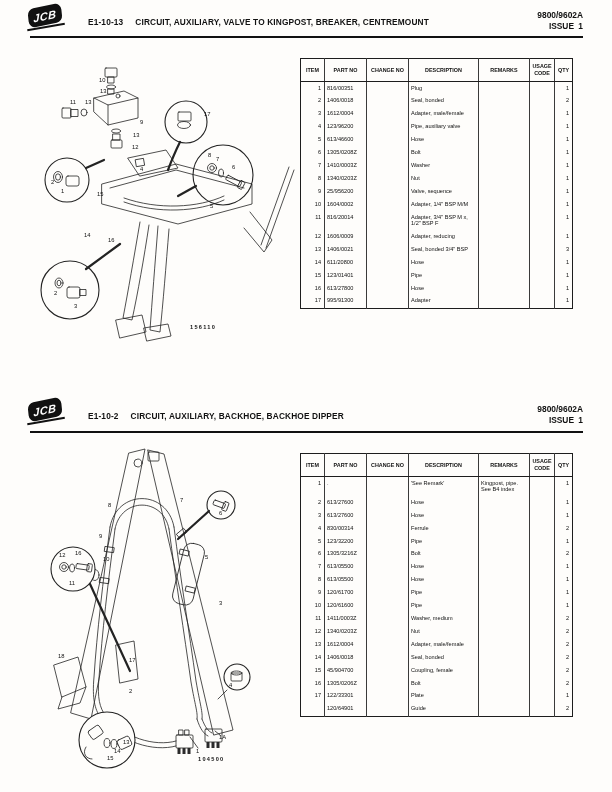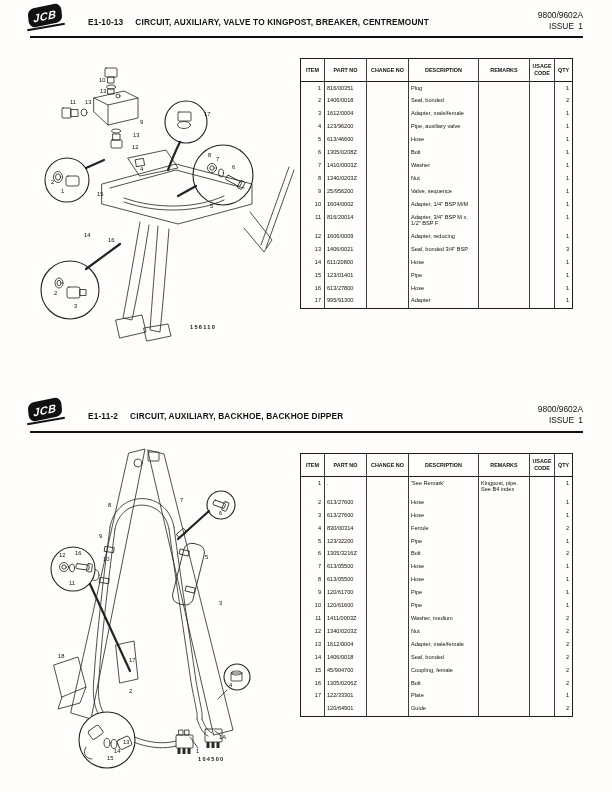--- a/index.html
+++ b/index.html
@@ -4,21 +4,21 @@
 <style>
   html,body{margin:0;padding:0;background:#e8e8e8;}
   .page{position:relative;width:612px;height:792px;background:#fefdfb;font-family:"Liberation Sans",sans-serif;color:#111;overflow:hidden;}
   
   .logo{position:absolute;width:40px;height:26px;}
   .flag{position:absolute;left:1px;top:2px;width:34px;height:19px;background:#111;border-radius:6px 7px 6px 7px;transform:rotate(-12deg) skewX(-6deg);display:flex;align-items:center;justify-content:center;}
   .flag span{color:#fff;font-weight:bold;font-style:italic;font-size:11px;letter-spacing:0.5px;transform:skewX(-4deg);}
   .logo .swoosh{position:absolute;left:0;top:22px;width:38px;height:1.6px;background:#111;transform:rotate(-10deg);}
   .hd-title{position:absolute;font-weight:bold;font-size:8.3px;letter-spacing:0.15px;white-space:nowrap;}
   .hd-title .code{margin-right:12px;}
-  .hd-right{position:absolute;right:29px;text-align:right;font-weight:normal;font-size:8.4px;line-height:11px;word-spacing:2px;}
+  .hd-right{position:absolute;right:29px;text-align:right;font-weight:bold;font-size:8.4px;line-height:11px;word-spacing:2px;}
   .rule{position:absolute;left:30px;width:553px;height:1.8px;background:#111;}
   
   table.parts{position:absolute;border-collapse:collapse;table-layout:fixed;width:272px;border:1.4px solid #1d1d1d;background:#fff0;}
   table.parts th,table.parts td{border-left:0.7px solid #3a3a3a;overflow:hidden;}
   table.parts th:first-child,table.parts td:first-child{border-left:none;}
   table.parts th{font-size:5.4px;font-weight:bold;text-align:center;vertical-align:middle;padding:3px 0;line-height:6.6px;border-bottom:1.1px solid #1d1d1d;height:16px;}
   table.parts td{font-size:5.6px;vertical-align:top;padding:2.5px 2px 4px 2px;line-height:6.4px;}
   table.parts td.c0{text-align:right;padding-right:3px;}
   table.parts td.c6{text-align:right;padding-right:3px;}
   table.parts col.w0{width:24px;} table.parts col.w1{width:42px;} table.parts col.w2{width:42px;}
@@ -334,21 +334,21 @@
       </tbody>
     </table>
 
   <div class="logo" style="left:27px;top:398px;">
     <div class="flag">
         <span>JCB</span>
       </div>
     <div class="swoosh"></div>
   </div>
   <div class="hd-title" style="left:88px;top:411px;">
-    <span class="code">E1-11-2</span><span>CIRCUIT, AUXILIARY, BACKHOE, BACKHOE DIPPER</span>
+    <span class="code">E1-10-2</span><span>CIRCUIT, AUXILIARY, BACKHOE, BACKHOE DIPPER</span>
   </div>
   <div class="hd-right" style="top:404px;">
     <div>9800/9602A</div>
     <div>ISSUE 1</div>
   </div>
   <div class="rule" style="top:431px;"></div>
 
   <div class="diagram" style="left:28px;top:447px;width:270px;height:345px;">
     <svg width="270" height="345" viewBox="0 0 270 345">
       <g class="art">

